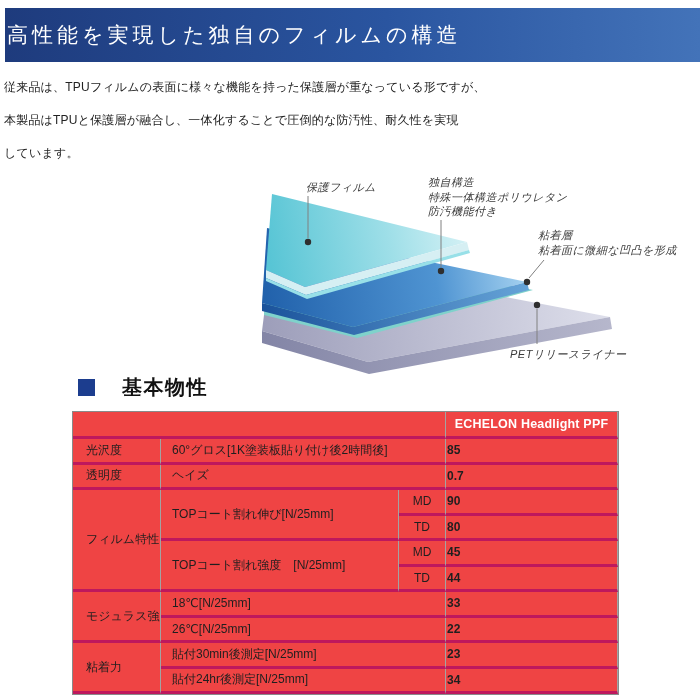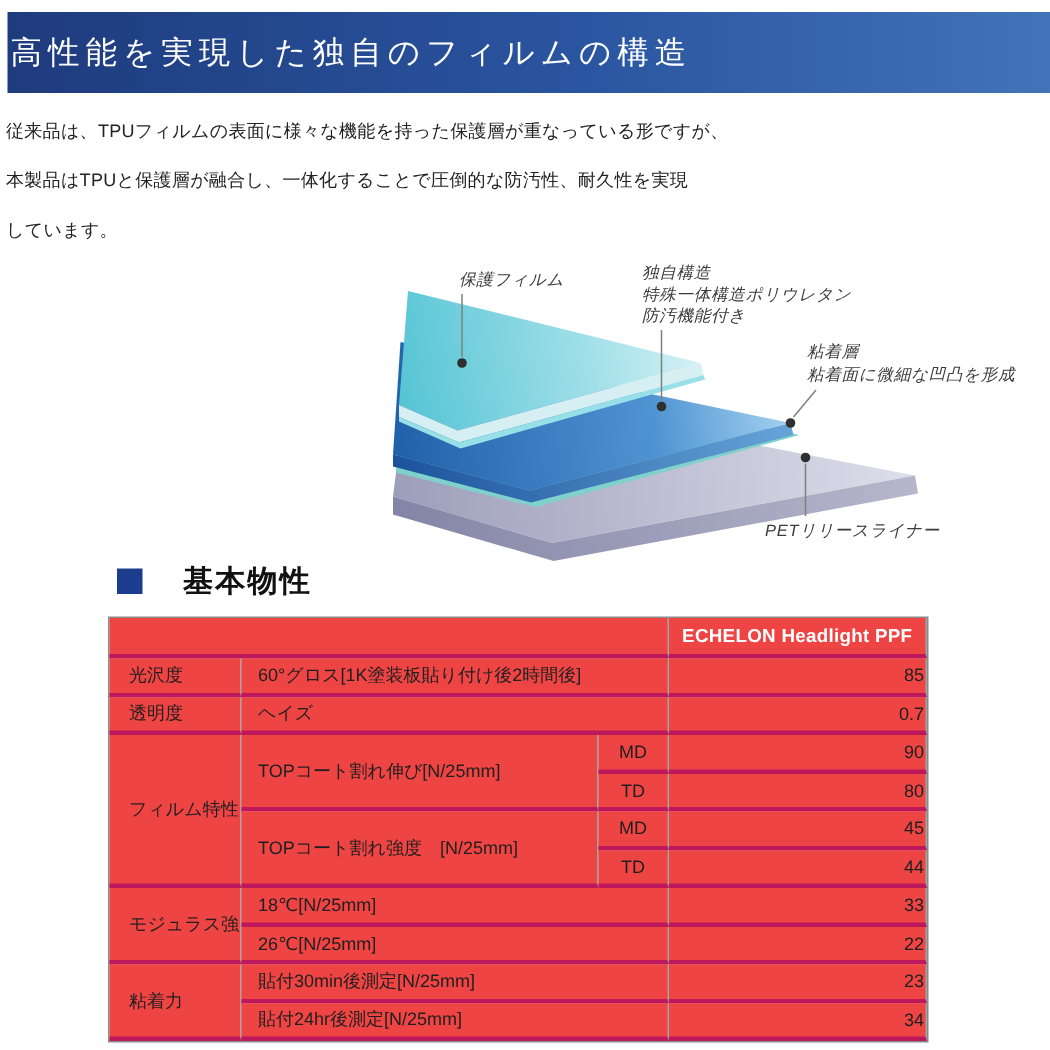--- a/index.html
+++ b/index.html
@@ -73,21 +73,21 @@
         rgba(0,0,0,0) calc(50% + 0.8px)) #ffffff;
   }
   td.phead{
     background:linear-gradient(90deg,#4e86c6 0%,#2c5499 55%,#173572 100%);
     color:#ffffff;font-weight:bold;text-align:center;font-size:12.5px;
     border-right:none;letter-spacing:0.2px;
   }
   td.cat{padding-left:13px;}
   td.prop{padding-left:11px;}
   td.md{text-align:center;margin-top:12px;}
-  td.val{text-align:right;border-right:none;}
+  td.val{text-align:left;border-right:none;font-weight:bold;}
   td.bb-dark{border-bottom-color:#8a8a8a;}
   td.bb-none{border-bottom:none;}
 </style>
 </head>
 <body>
 
 <div class="header-bar">
   <span class="title">高性能を実現した独自のフィルムの構造</span>
 </div>
 

